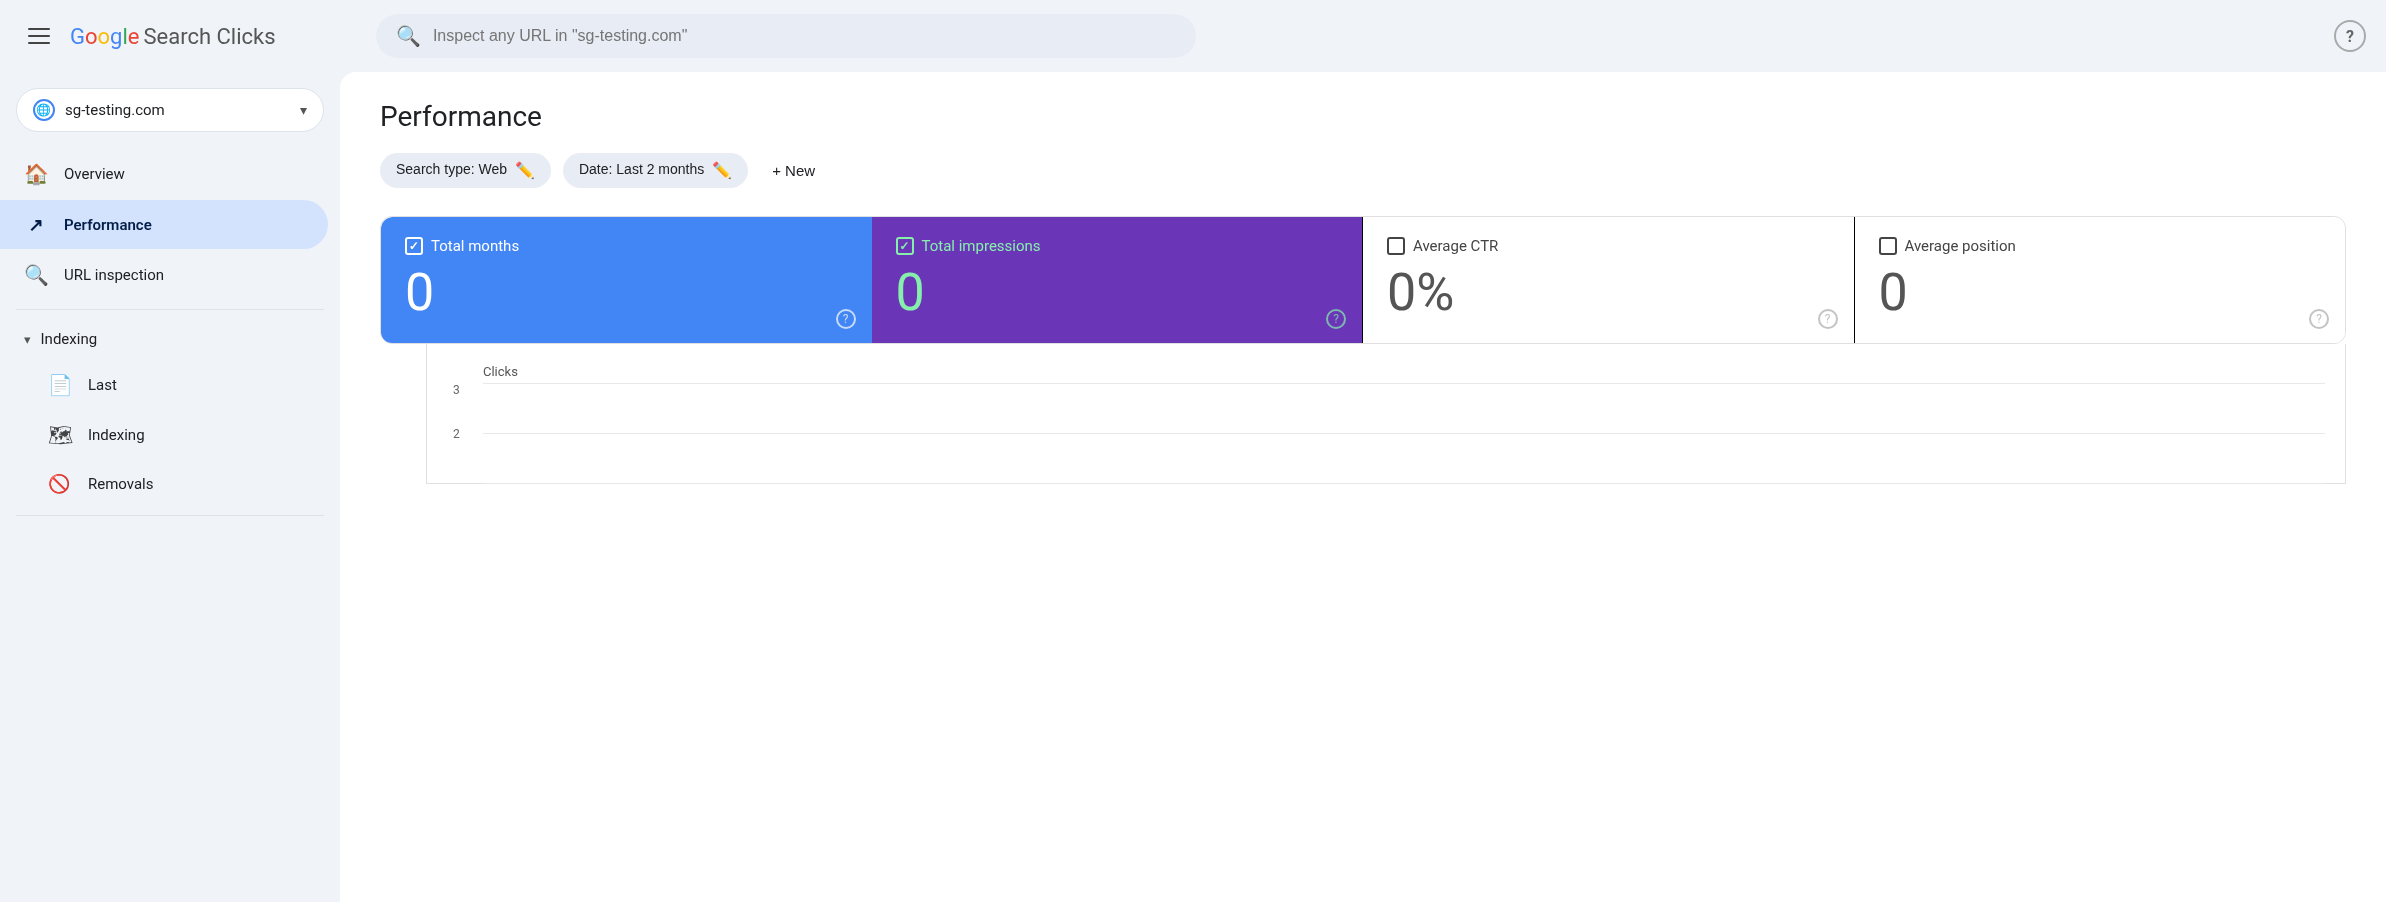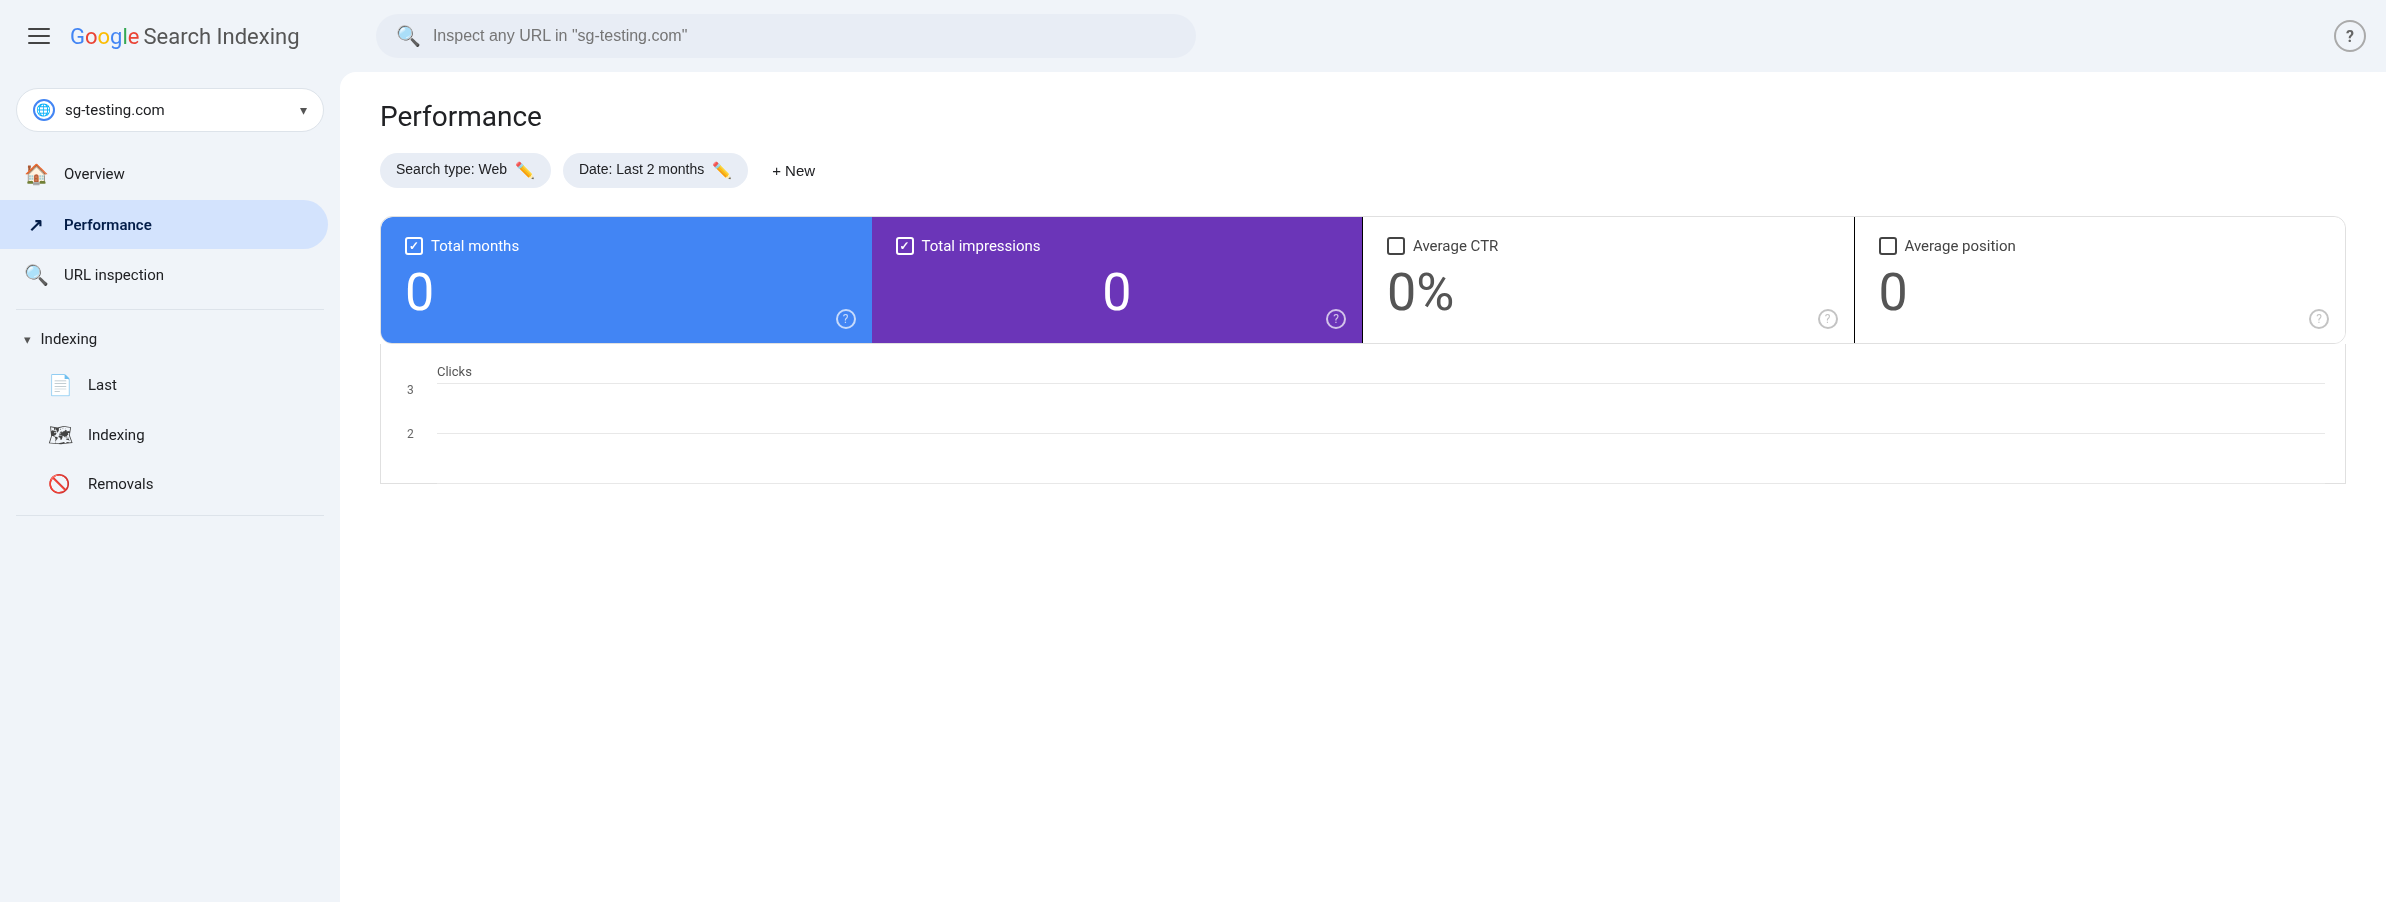--- a/index.html
+++ b/index.html
@@ -269,22 +269,21 @@
       padding: 20px 24px 16px 24px;
       position: relative;
     }
     .metric-card.blue {
       background: #4285f4;
       color: white;
       border-radius: 12px 0 0 0;
     }
     .metric-card.purple {
       background: #6b35b8;
-      color: #ffffff;
-      text-align: center;
+      color: #86efac;
     }
     .metric-card.light {
       background: white;
       color: #444;
       border-left: 1px solid #000000;
     }
     .metric-card.light:last-child {
       border-radius: 0 12px 0 0;
     }
 
@@ -331,20 +330,21 @@
       justify-content: center;
       font-size: 12px;
       opacity: 0.7;
       cursor: pointer;
     }
 
     
     .chart-area {
       padding: 20px 0 0 0;
       border-top: 1px solid #e0e0e0;
+      margin-left: 46px;
     }
     .chart-label {
       font-size: 13px;
       color: #555;
       margin-bottom: 6px;
     }
   </style>
 </head>
 <body>
 
@@ -352,21 +352,21 @@
   <div class="topbar-left">
     <div class="menu-icon">
       <span></span>
         <span></span>
         <span></span>
     </div>
     <div class="logo">
       <span>
         <span class="g-blue">G</span><span class="g-red">o</span><span class="g-yellow">o</span><span class="g-blue">g</span><span class="g-green">l</span><span class="g-red">e</span>
       </span>
-      <span> Search Indexing</span>
+      <span> Search Clicks</span>
     </div>
   </div>
   <div class="search-bar">
     <span class="search-icon-wrap">🔍</span>
     <input type="text" placeholder="Inspect any URL in &quot;sg-testing.com&quot;" style="">
   </div>
   <div class="topbar-right">
     <div class="help-icon">?</div>
   </div>
 </div>

